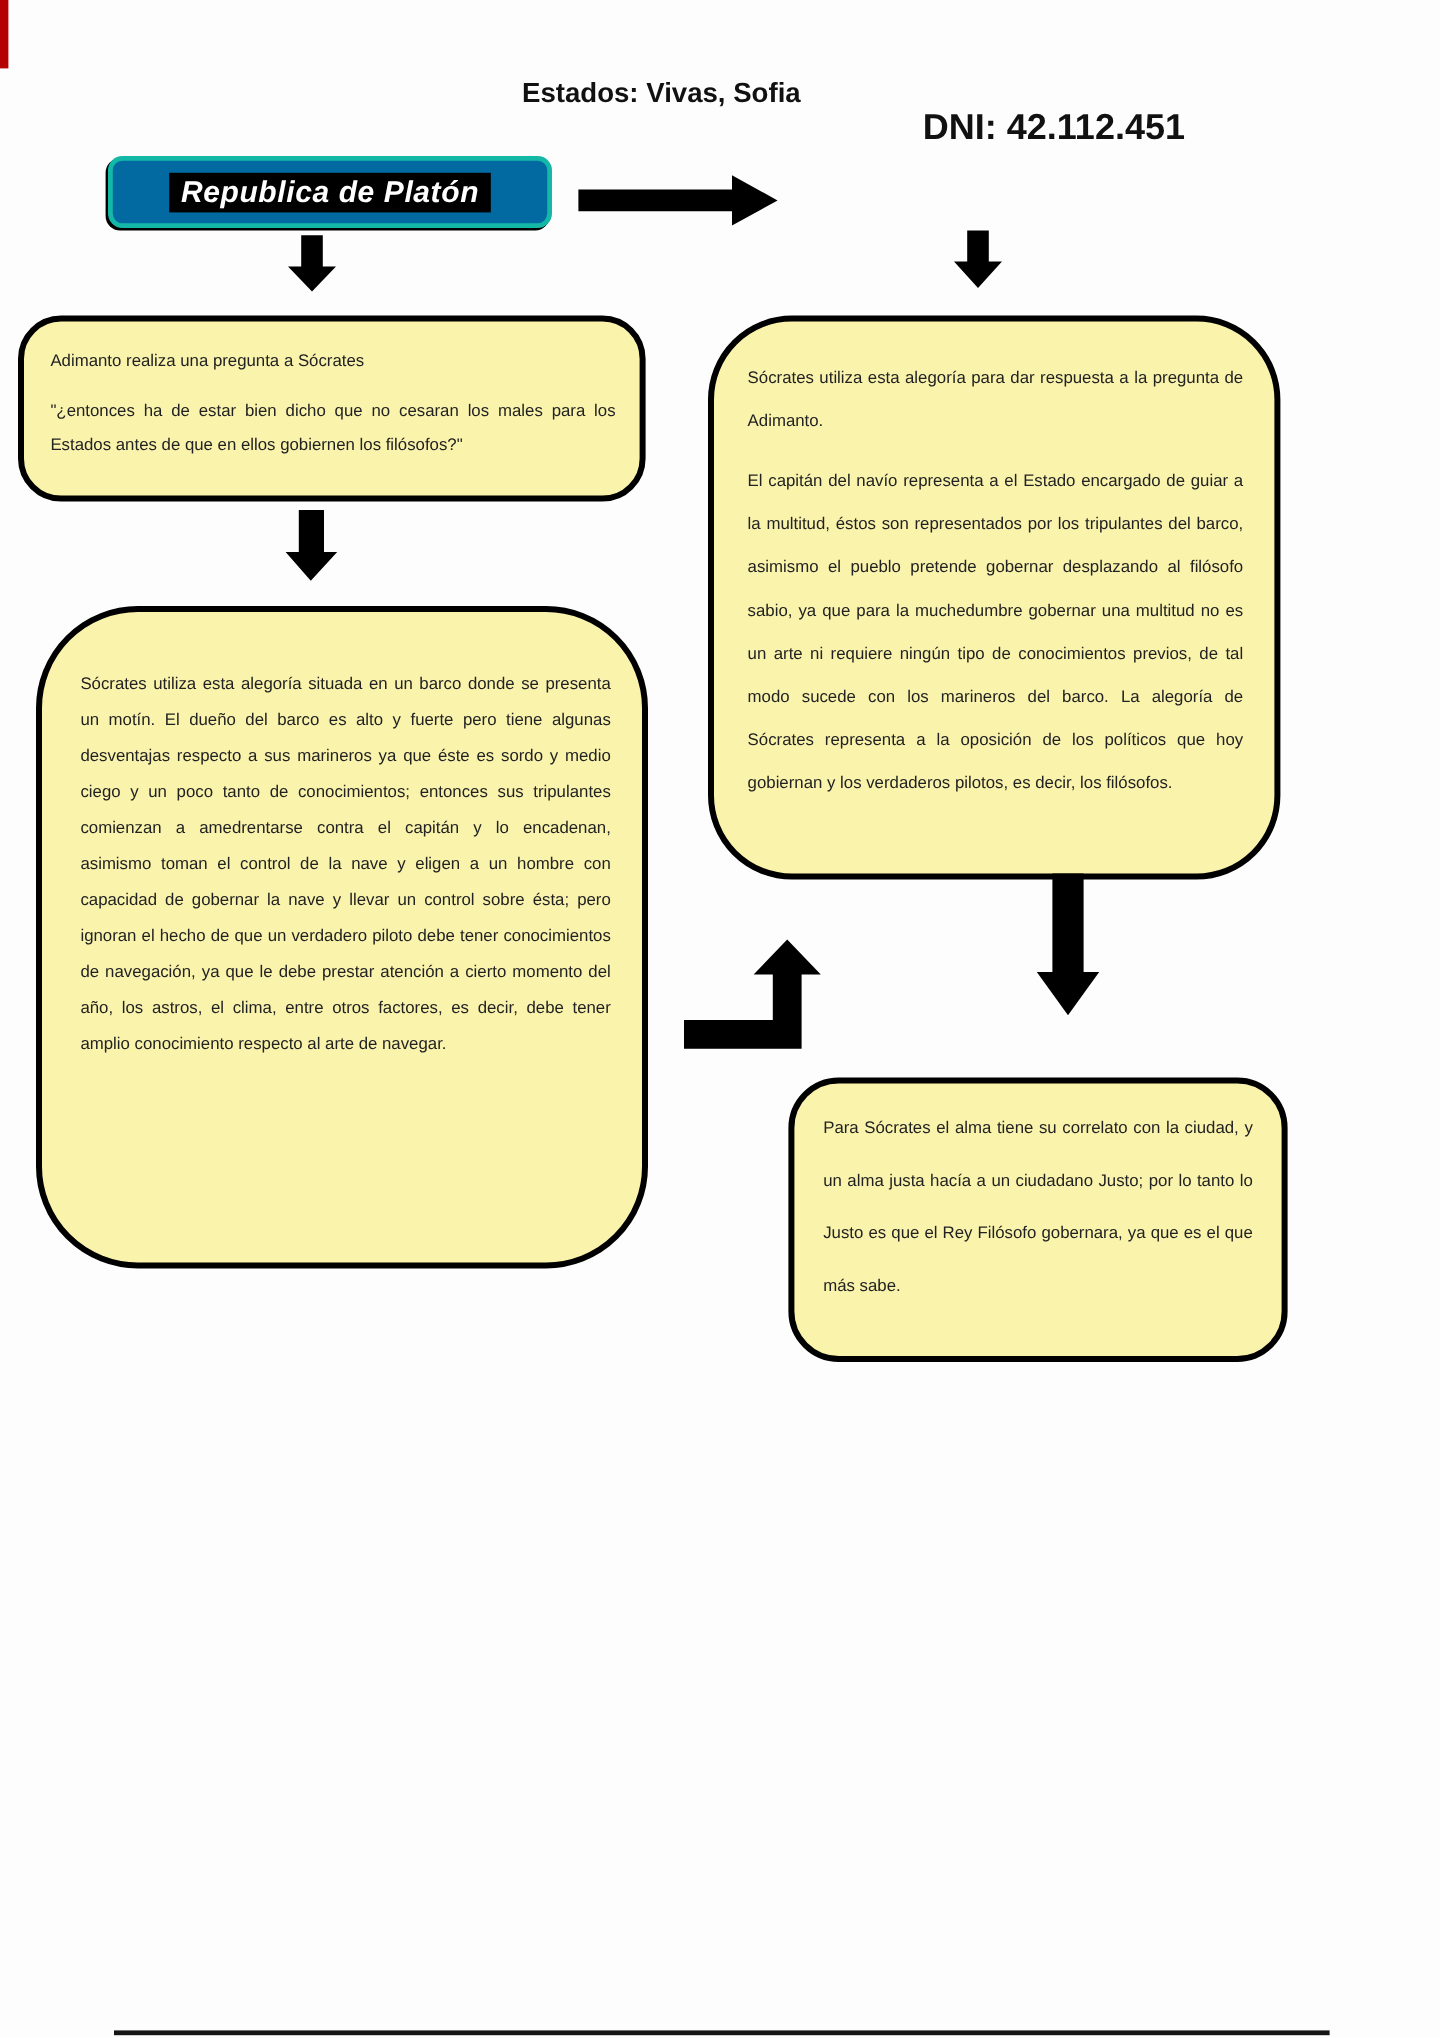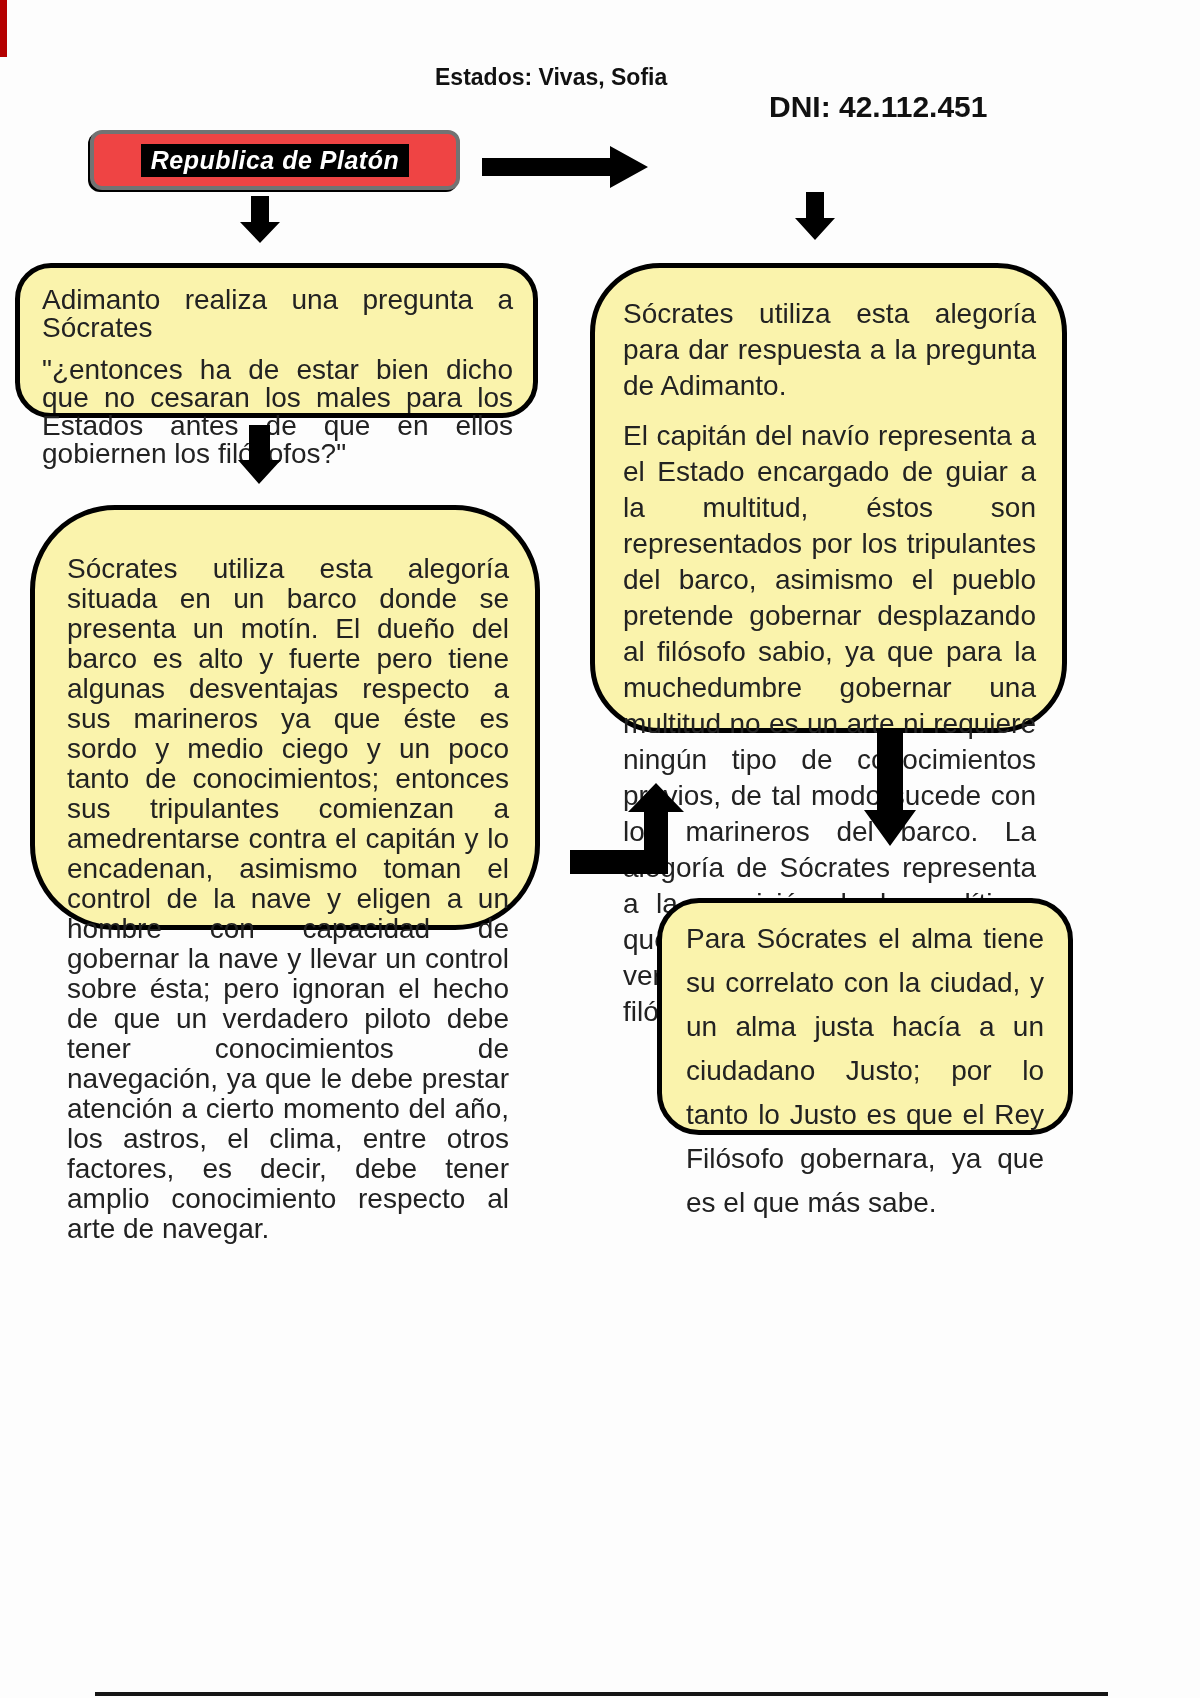--- a/index.html
+++ b/index.html
@@ -5,43 +5,43 @@
   html,body{margin:0;padding:0;background:#ffffff;}
   #page{
     position:relative;width:1200px;height:1698px;background:#fdfdfd;
     font-family:"Liberation Sans",sans-serif;color:#1f1f1f;overflow:hidden;
   }
   .hdr{position:absolute;font-weight:600;color:#111;}
   #hdr-student{left:435px;top:64px;font-size:23px;}
   #hdr-dni{left:769px;top:90px;font-size:30px;}
 
   .titlebox{
-    position:absolute;background:#ef4444;border:4px solid #737373;border-radius:12px;
+    position:absolute;background:#0369a1;border:4px solid #14b8a6;border-radius:12px;
     display:flex;align-items:center;justify-content:center;
     box-shadow:-2px 2px 0 #000;
   }
   #title-left{left:90px;top:130px;width:362px;height:52px;}
   #title-right{left:637px;top:136px;width:352px;height:50px;}
   .titlebox .lbl{
     background:#000;color:#fff;font-style:italic;font-weight:bold;
     font-size:25px;padding:2px 10px;letter-spacing:.5px;white-space:nowrap;
   }
 
   .node{
     position:absolute;background:#FAF3AC;border:5px solid #000;
-    font-size:28px;color:#222;
+    font-size:14px;color:#222;
   }
   .node p{margin:0;text-align:justify;}
   .node p + p{margin-top:14px;}
 
   #box-adimanto{left:15px;top:263px;width:523px;height:155px;border-radius:36px;
     padding:18px 20px 10px 22px;box-sizing:border-box;line-height:28px;}
   #box-socrates{left:590px;top:263px;width:477px;height:470px;border-radius:70px;
     padding:28px 26px 20px 28px;box-sizing:border-box;line-height:36px;}
-  #box-allegory{left:30px;top:505px;width:510px;height:425px;border-radius:85px;
+  #box-allegory{left:30px;top:505px;width:510px;height:552px;border-radius:85px;
     padding:44px 26px 20px 32px;box-sizing:border-box;line-height:30px;}
   #box-soul{left:657px;top:898px;width:416px;height:237px;border-radius:42px;
     padding:14px 24px 10px 24px;box-sizing:border-box;line-height:44px;}
 
   #arrow-layer{position:absolute;left:0;top:0;pointer-events:none;}
   #arrow-layer polygon{fill:#000;}
 
   #artifact-red{position:absolute;left:0;top:0;width:7px;height:57px;background:#b40000;}
   #artifact-bottomline{position:absolute;left:95px;top:1692px;width:1013px;height:4px;background:#151515;}
 </style>

